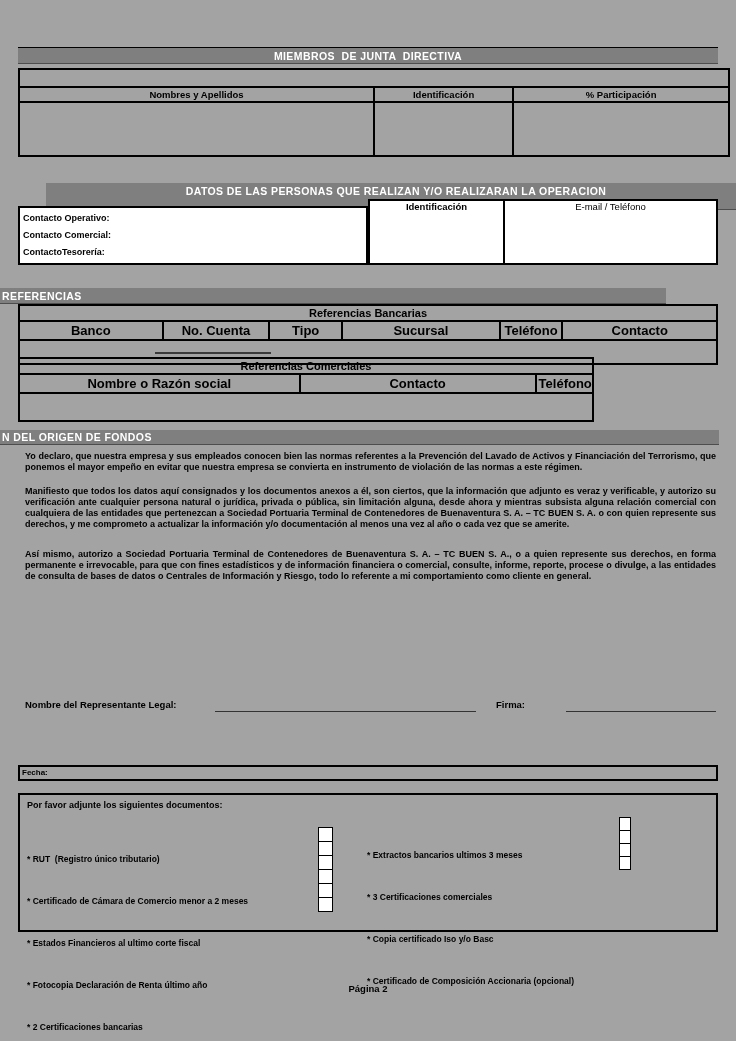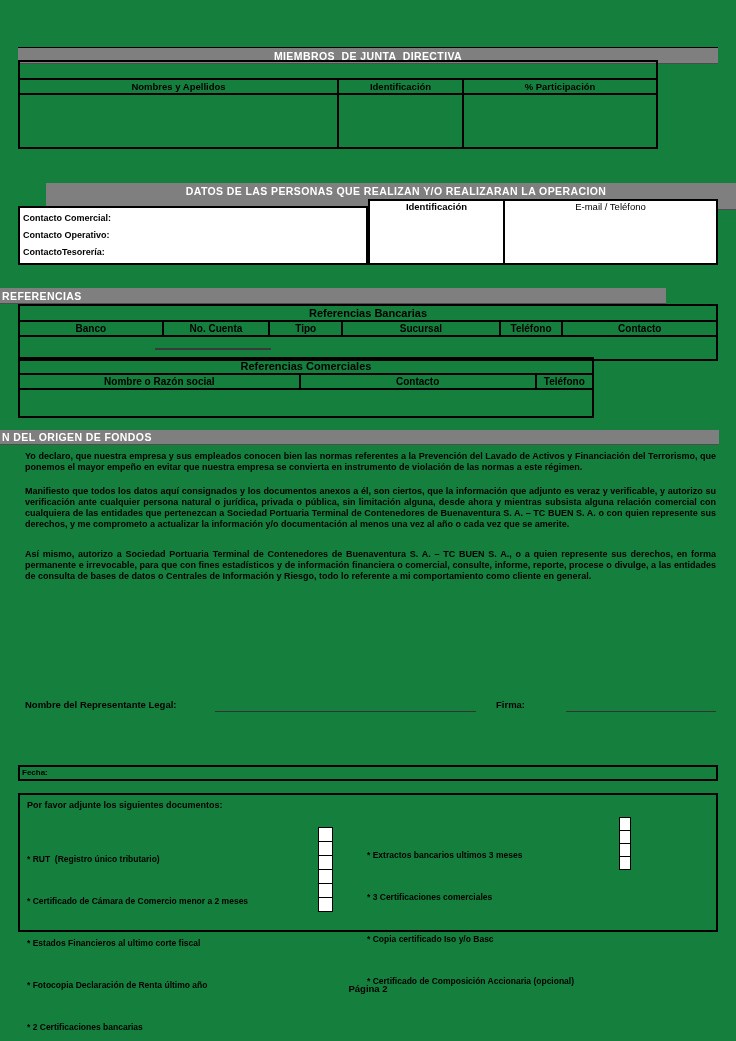--- a/index.html
+++ b/index.html
@@ -1,39 +1,39 @@
 <!DOCTYPE html>
 <html><head>
 <meta charset="utf-8">
 <style>
   * { margin:0; padding:0; box-sizing:border-box; }
   html,body { background:#e8e8e8; }
   .page {
-    position:relative; width:736px; height:1041px; background:#15803d;
+    position:relative; width:736px; height:1041px; background:#a3a3a3;
     margin:0 auto; font-family:"Liberation Sans", sans-serif; font-weight:bold; color:#000;
     overflow:hidden;
   }
   
   .graybar {
     position:absolute; background:#7f7f7f; color:#fff;
     font-size:10.5px; line-height:16px; letter-spacing:.4px;
     border-bottom:1px solid #4d4d4d; white-space:pre; overflow:hidden;
   }
   .graybar.center { text-align:center; }
   .graybar.leftcut { text-align:left; padding-left:2px; }
 
   
   table.t { border-collapse:collapse; table-layout:fixed; position:absolute; }
-  table.t td { border:2px solid #000; font-size:10px; text-align:center; padding:1px 2px; overflow:hidden; }
+  table.t td { border:2px solid #000; font-size:13px; text-align:center; padding:1px 2px; overflow:hidden; }
   table.t td.cap { font-size:11px; height:11px; }
   table.t td.hd  { height:12px; }
   .caption-row td { font-weight:bold; }
 
   
-  .junta-table { left:18px; top:60px; width:640px;border-radius:18px; }
+  .junta-table { left:18px; top:68px; width:712px;border-radius:18px; }
   .junta-table td.empty-wide { height:18px; }
   .junta-table td.hd3 { height:14px; font-size:9.5px; }
   .junta-table td.tall { height:54px; }
 
   
   .abs-cell { position:absolute; border:2px solid #000; background:#fff; font-size:9.5px; text-align:center; }
   .datos-h1 { left:368px; top:199px; width:137px; height:16px; line-height:12px; }
   .datos-h2 { left:503px; top:199px; width:215px; height:16px; line-height:12px; font-weight:normal; }
   .datos-b1 { left:18px;  top:206px; width:350px; height:59px; text-align:left; padding:2px 0 0 3px; }
   .datos-b1 .contact-line { font-size:9px; line-height:17px; }
@@ -105,22 +105,22 @@
     </tr>
   </tbody>
     </table>
 
   <div class="graybar center" style="left:18px; top:183px; width:700px; height:27px;margin-left:28px;">DATOS DE LAS PERSONAS QUE REALIZAN Y/O REALIZARAN LA OPERACION</div>
 
   <div class="abs-cell datos-h1">Identificación</div>
   <div class="abs-cell datos-h2">E-mail / Teléfono</div>
 
   <div class="abs-cell datos-b1">
+    <div class="contact-line">Contacto Operativo:</div>
     <div class="contact-line">Contacto Comercial:</div>
-    <div class="contact-line">Contacto Operativo:</div>
     <div class="contact-line">ContactoTesorería:</div>
   </div>
   <div class="abs-cell datos-b2"></div>
   <div class="abs-cell datos-b3"></div>
 
   <div class="graybar leftcut" style="left:0; top:288px; width:666px; height:16px;">REFERENCIAS</div>
 
   <table class="t bancarias-table">
     <colgroup>
       <col style="width:20.57%">

